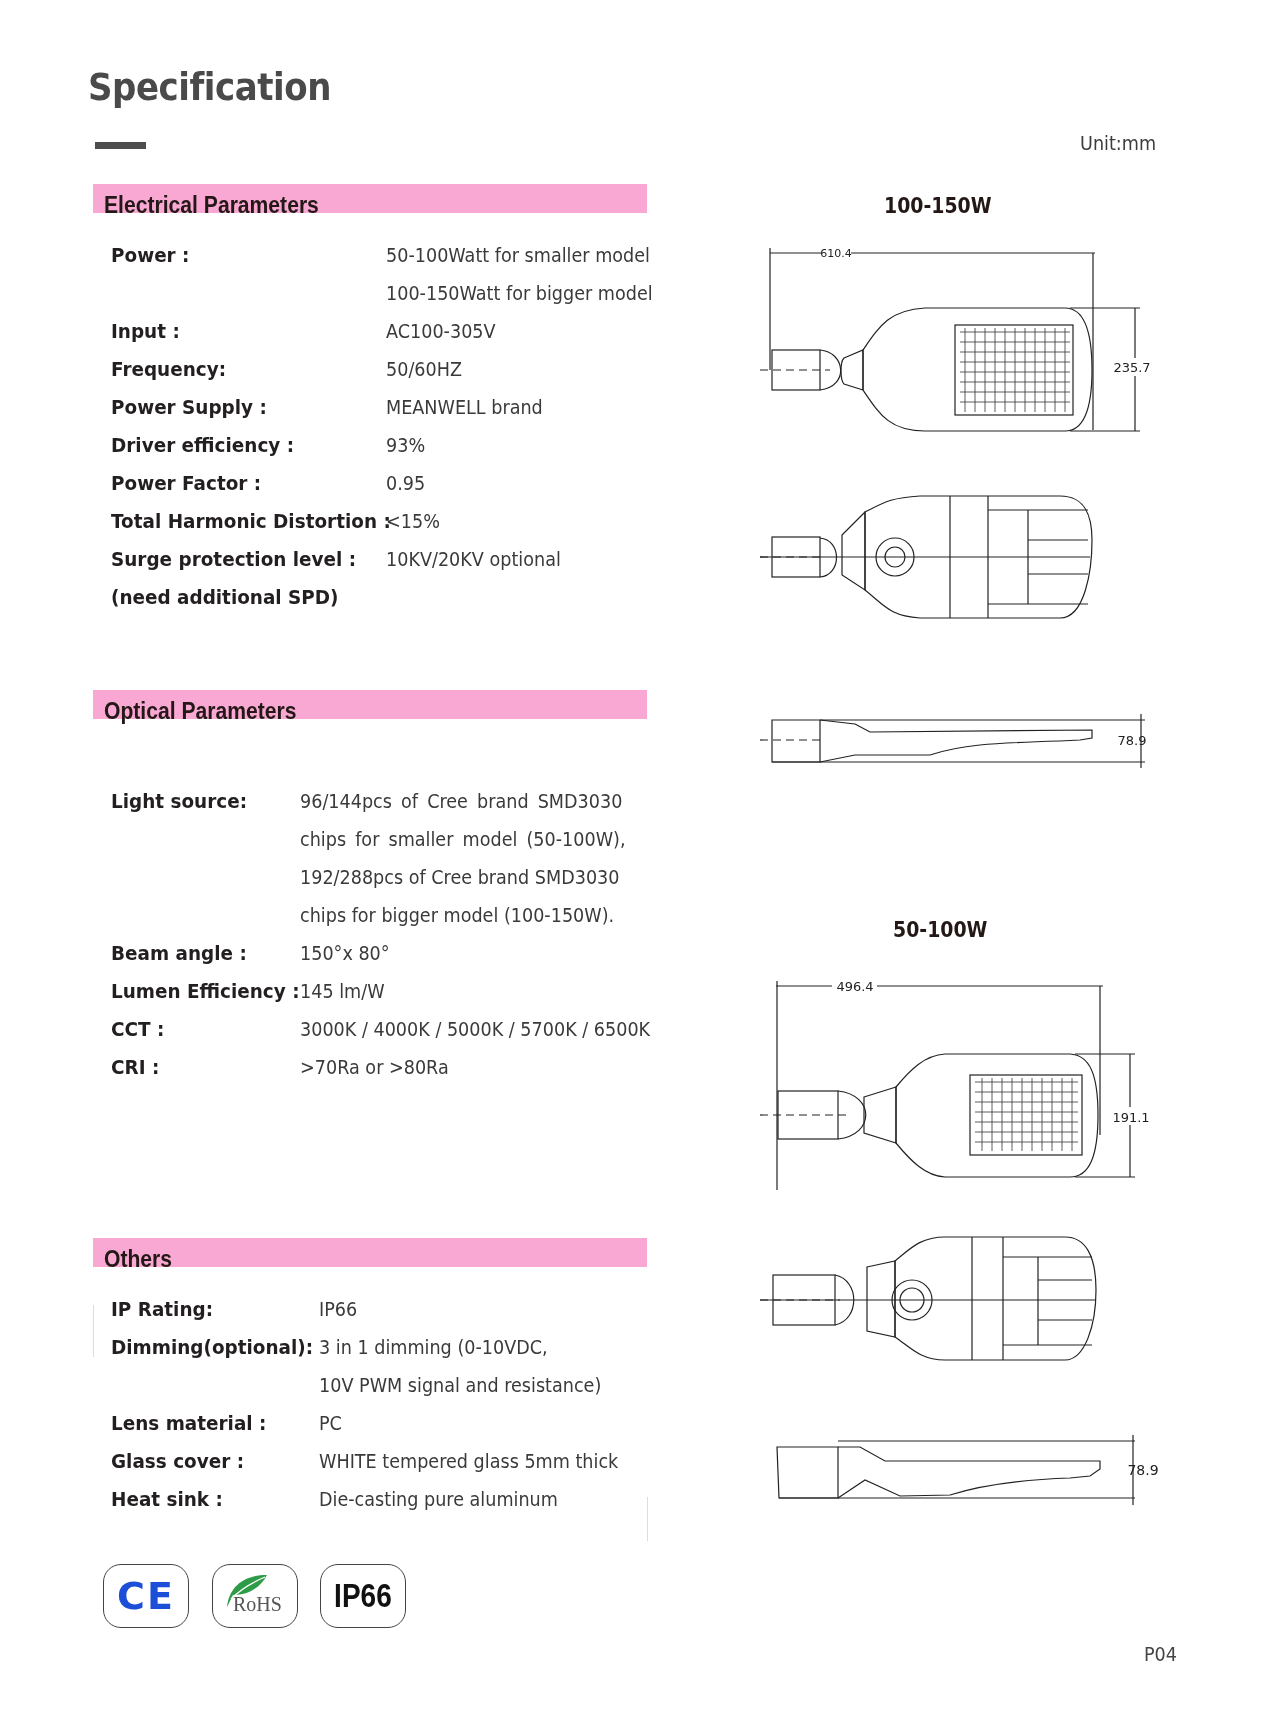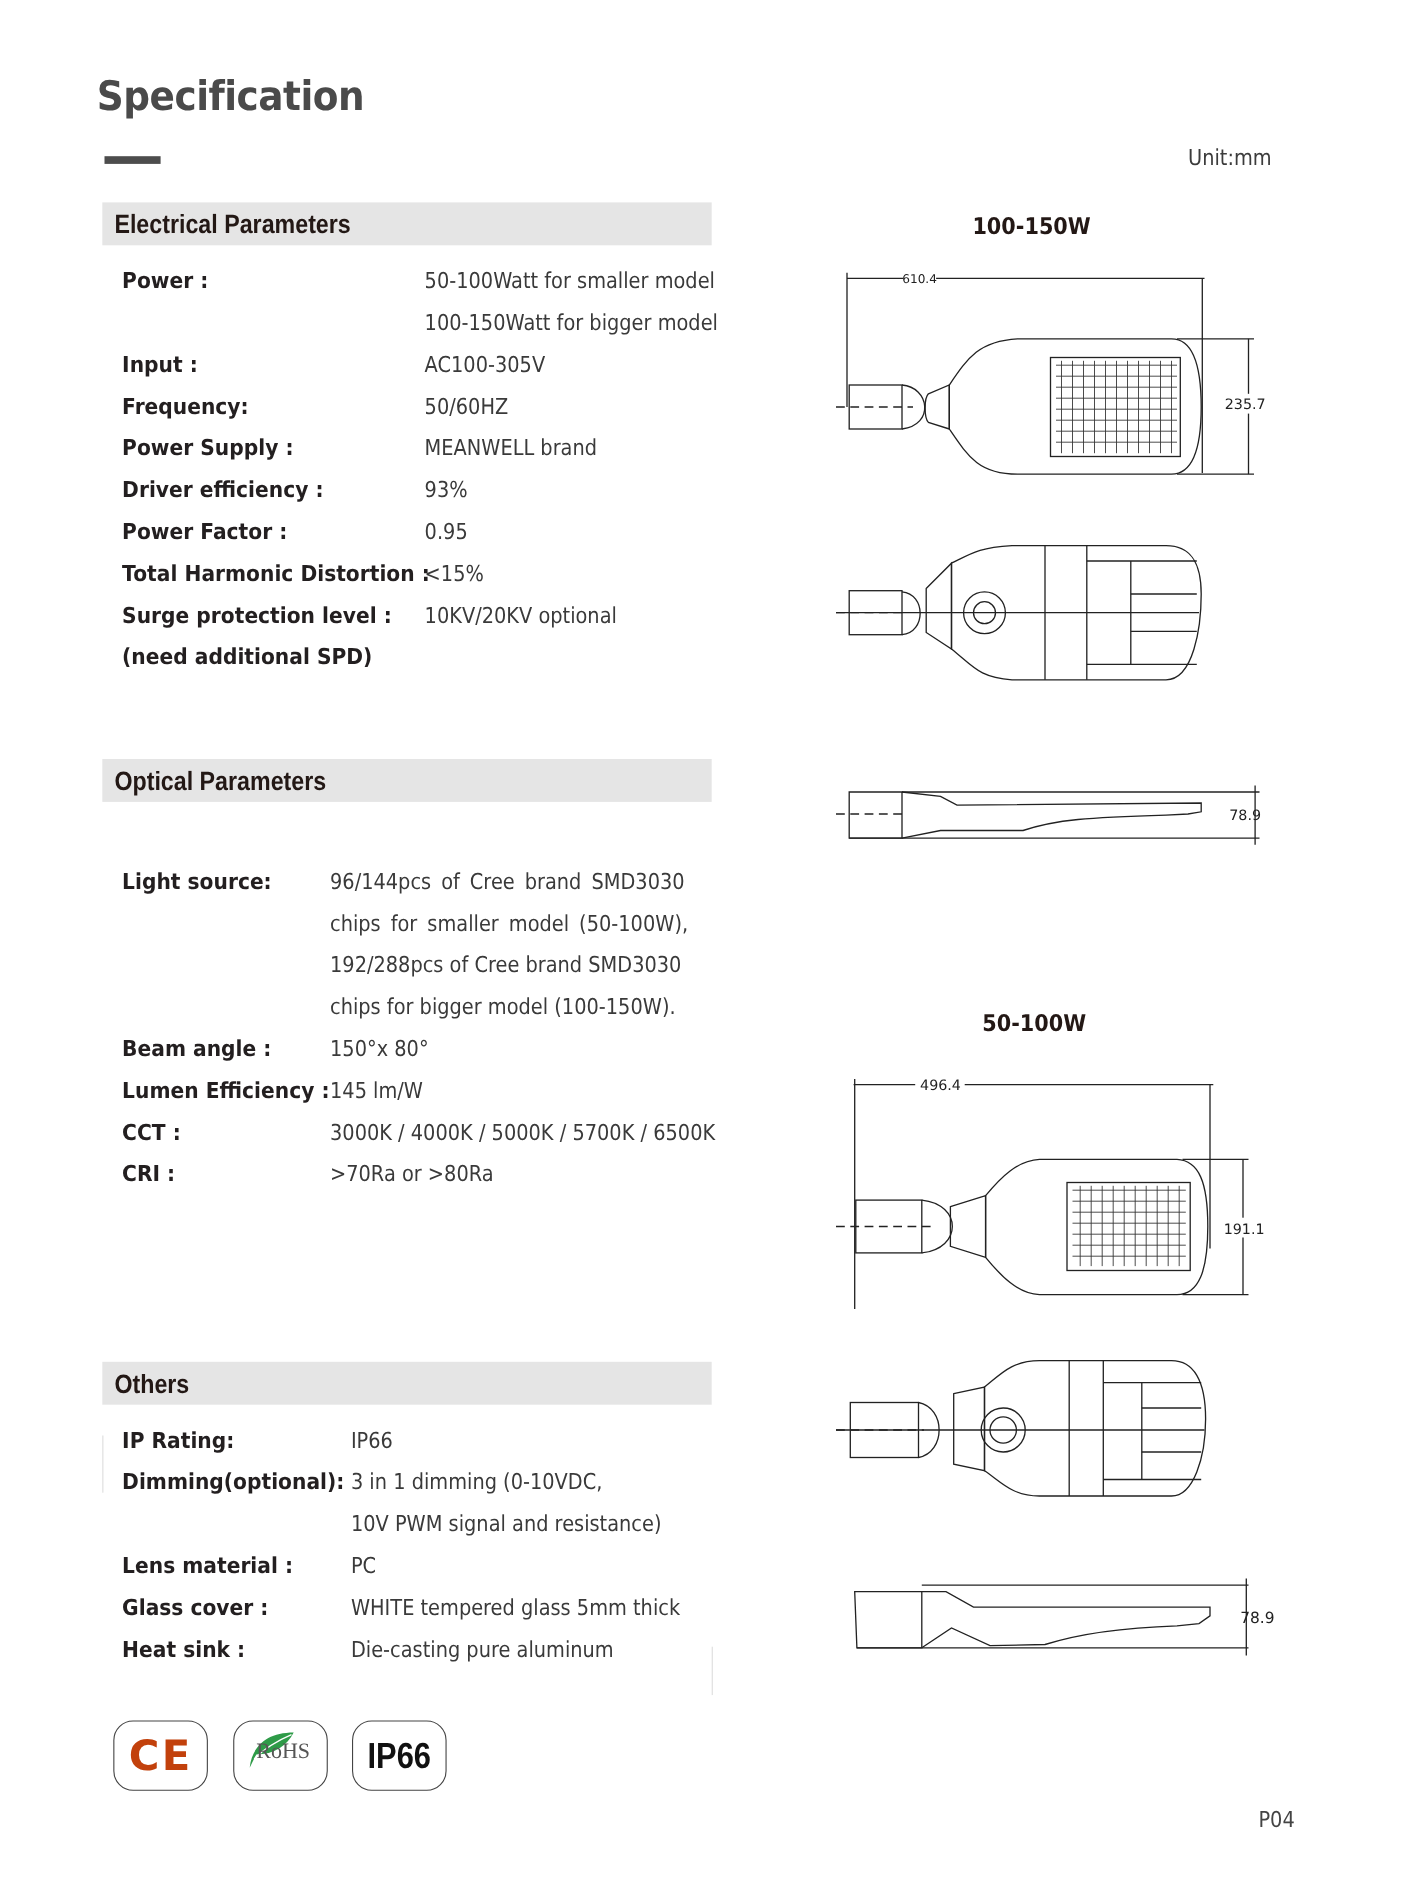--- a/index.html
+++ b/index.html
@@ -3,37 +3,37 @@
 <meta charset="utf-8">
 <style>
   html, body { margin: 0; padding: 0; background: #ffffff; }
   body { width: 1276px; height: 1718px; position: relative; overflow: hidden;
          font-family: "Liberation Sans", "DejaVu Sans", sans-serif; color: #231f20; }
   .abs { position: absolute; }
   .page-title { left: 88px; top: 66px; font-size: 37px; font-weight: bold; color: #4a4a4a;
                 font-family: "DejaVu Sans", sans-serif; letter-spacing: -0.5px; transform: scaleX(0.92); transform-origin: left; }
   .title-rule { left: 95px; top: 142px; width: 51px; height: 7px; background: #4d4d4d; }
   .unit { left: 1080px; top: 131px; font-size: 20px; color: #3c3c3c; font-family: "DejaVu Sans", sans-serif; transform: scaleX(0.88); transform-origin: left; }
-  .sec-header { left: 93px; width: 554px; height: 39px; background: #e5e5e5; }
+  .sec-header { left: 93px; width: 554px; height: 29px; background: #f9a8d4; }
   .sec-header span { position: absolute; left: 11px; top: 7px; font-size: 24px; font-weight: bold; color: #231815;
                      transform: scaleX(0.88); transform-origin: left; white-space: nowrap; }
   .row { position: absolute; left: 111px; height: 30px; white-space: nowrap; }
   .lbl { position: absolute; left: 0; top: 0; font-size: 20px; font-weight: bold; color: #231f20;
          font-family: "DejaVu Sans", sans-serif; transform: scaleX(0.92); transform-origin: left; }
   .val { position: absolute; top: 0; font-size: 20px; color: #3a3a3a;
          font-family: "DejaVu Sans", sans-serif; transform: scaleX(0.88); transform-origin: left; }
   .elec .val { left: 275px; }
   .opt .val { left: 189px; }
   .oth .val { left: 208px; }
   .badge { top: 1564px; width: 84px; height: 62px; border: 1.5px solid #444; border-radius: 18px;
            display: flex; align-items: center; justify-content: center; background: #fff; }
-  .ce-text { font-size: 38px; font-weight: bold; color: #c2410c; font-family: "DejaVu Sans", sans-serif; letter-spacing: 2px; }
+  .ce-text { font-size: 38px; font-weight: bold; color: #1d4ed8; font-family: "DejaVu Sans", sans-serif; letter-spacing: 2px; }
   .ip-text { font-size: 33px; font-weight: bold; color: #111; transform: scaleX(0.85); }
   .rohs-wrap { position: relative; width: 84px; height: 62px; }
-  .rohs-text { position: absolute; left: 20px; top: 16px; font-family: "Liberation Serif", serif; font-size: 20px; color: #555; }
+  .rohs-text { position: absolute; left: 20px; top: 28px; font-family: "Liberation Serif", serif; font-size: 20px; color: #555; }
   .model-title { font-size: 21px; font-weight: bold; color: #231815; font-family: "DejaVu Sans", sans-serif; transform: scaleX(0.9); transform-origin: left; }
   .page-num { left: 1144px; top: 1642px; font-size: 20px; color: #444; font-family: "DejaVu Sans", sans-serif; transform: scaleX(0.88); transform-origin: left; }
   .drawing { position: absolute; }
   .dim-text { font-family: "DejaVu Sans", sans-serif; }
   .vline { position: absolute; width: 1px; background: #ddd; }
 </style>
 </head>
 <body>
 
 <div class="abs page-title">Specification</div>

